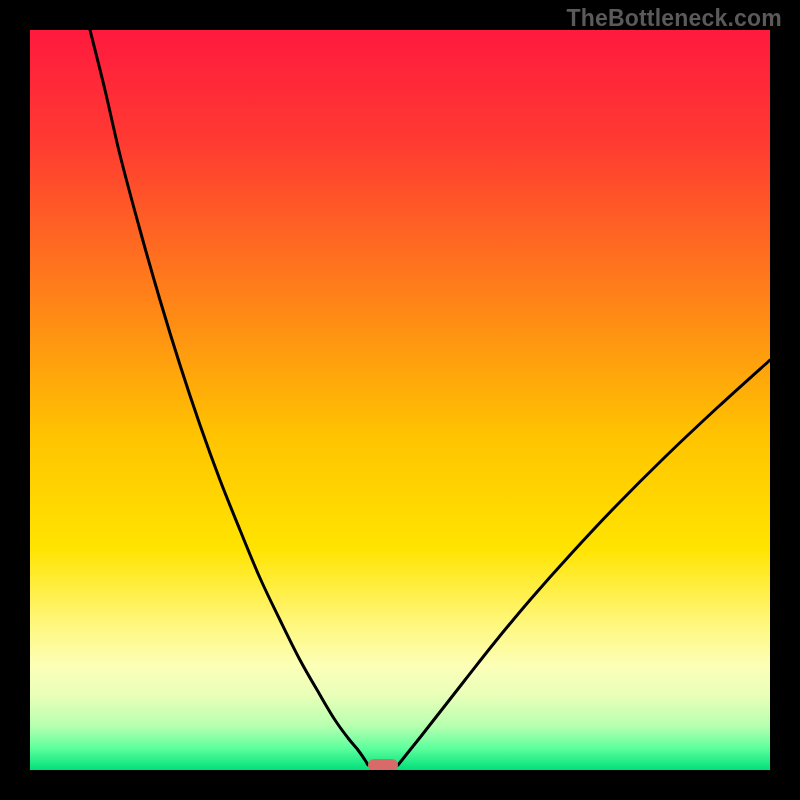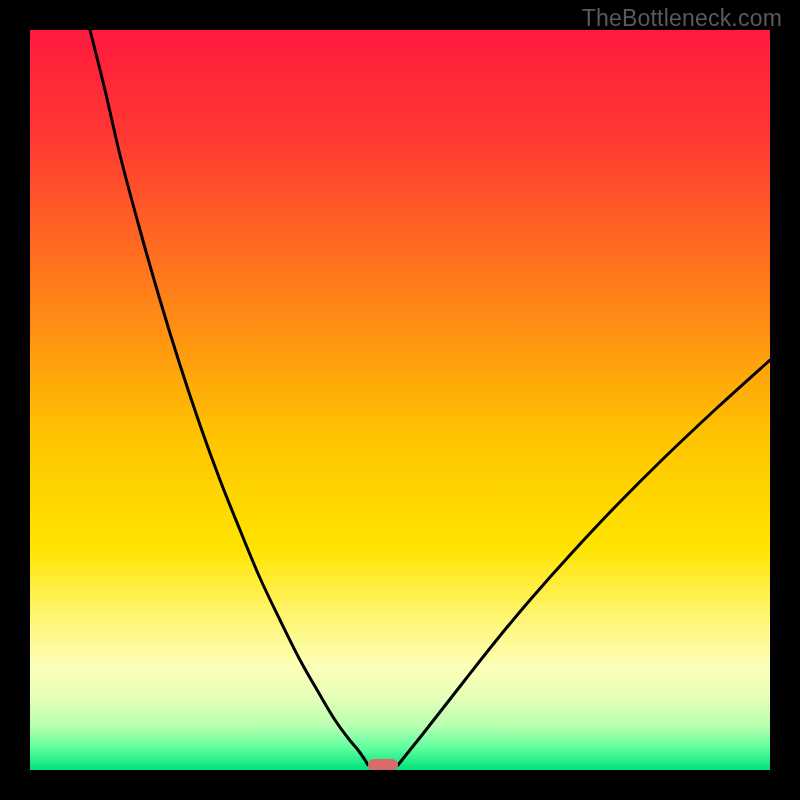--- a/index.html
+++ b/index.html
@@ -26,21 +26,21 @@
     width: 740px;
     height: 740px;
     overflow: hidden;
   }
   .watermark {
     position: absolute;
     top: 5px;
     right: 18px;
     color: #5a5a5a;
     font-size: 23px;
-    font-weight: 400;
+    font-weight: 700;
     letter-spacing: 0.2px;
   }
   svg {
     display: block;
   }
 </style>
 </head>
 <body>
 
 <div class="frame">

